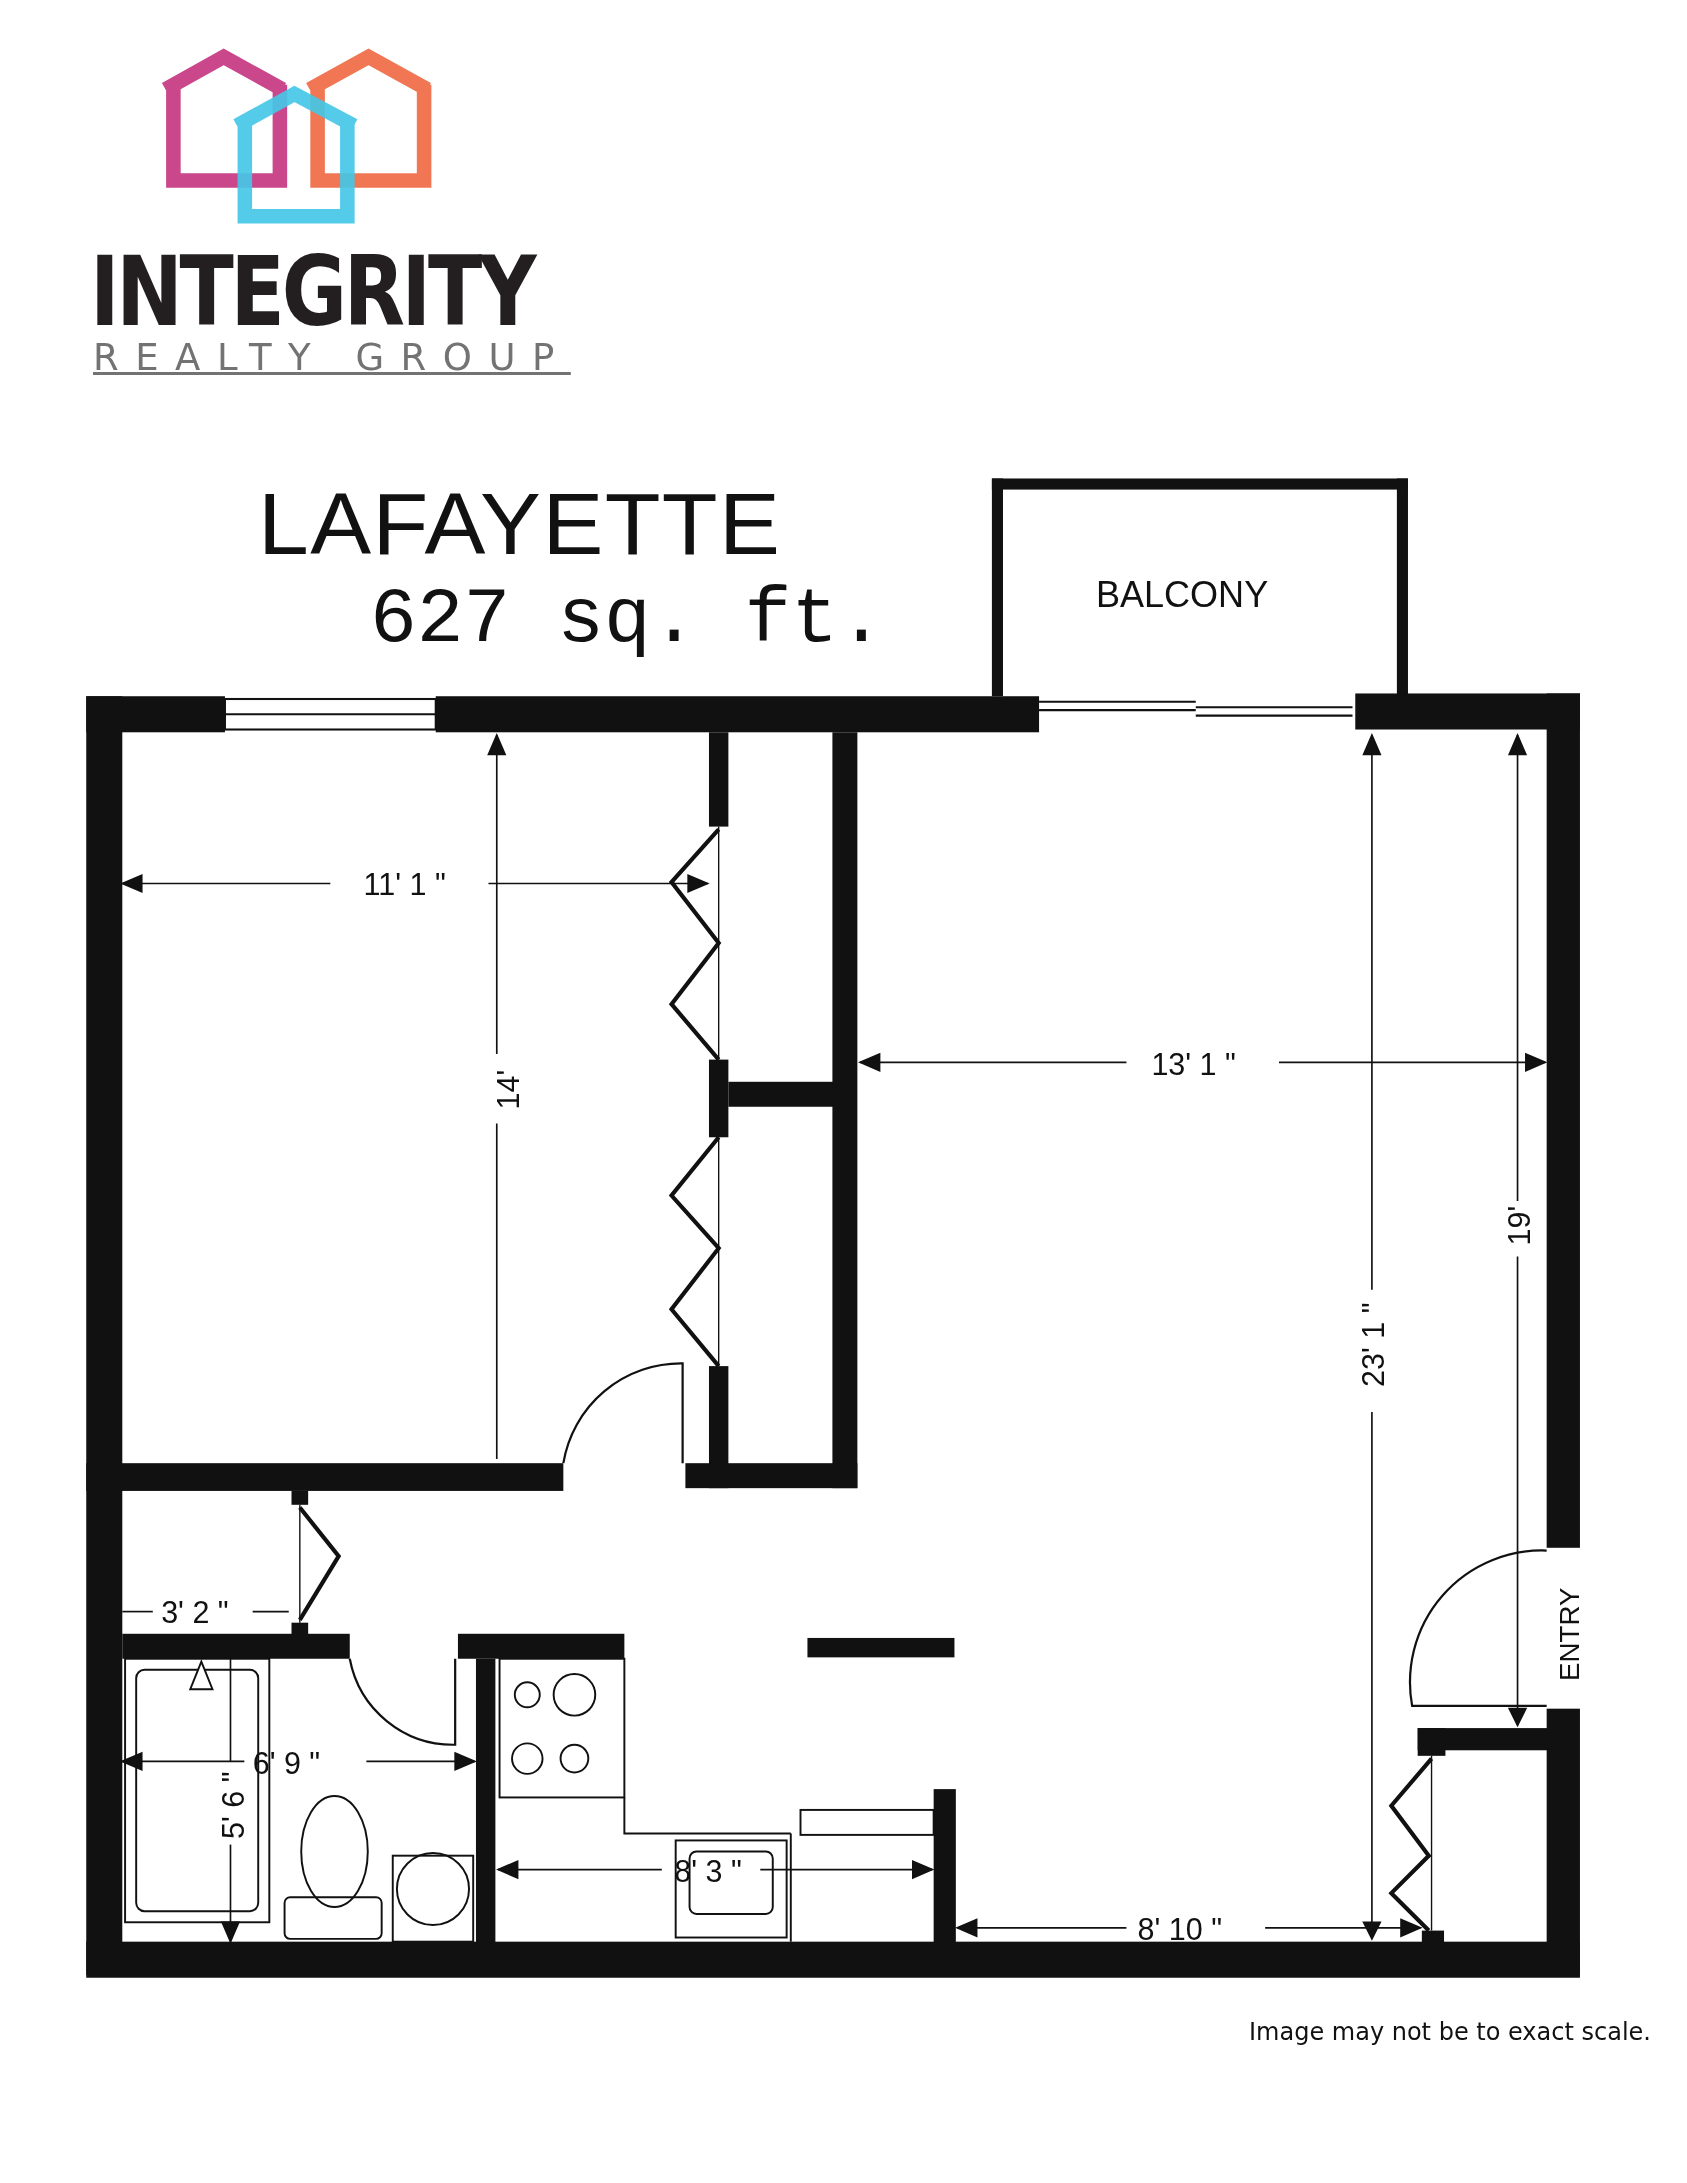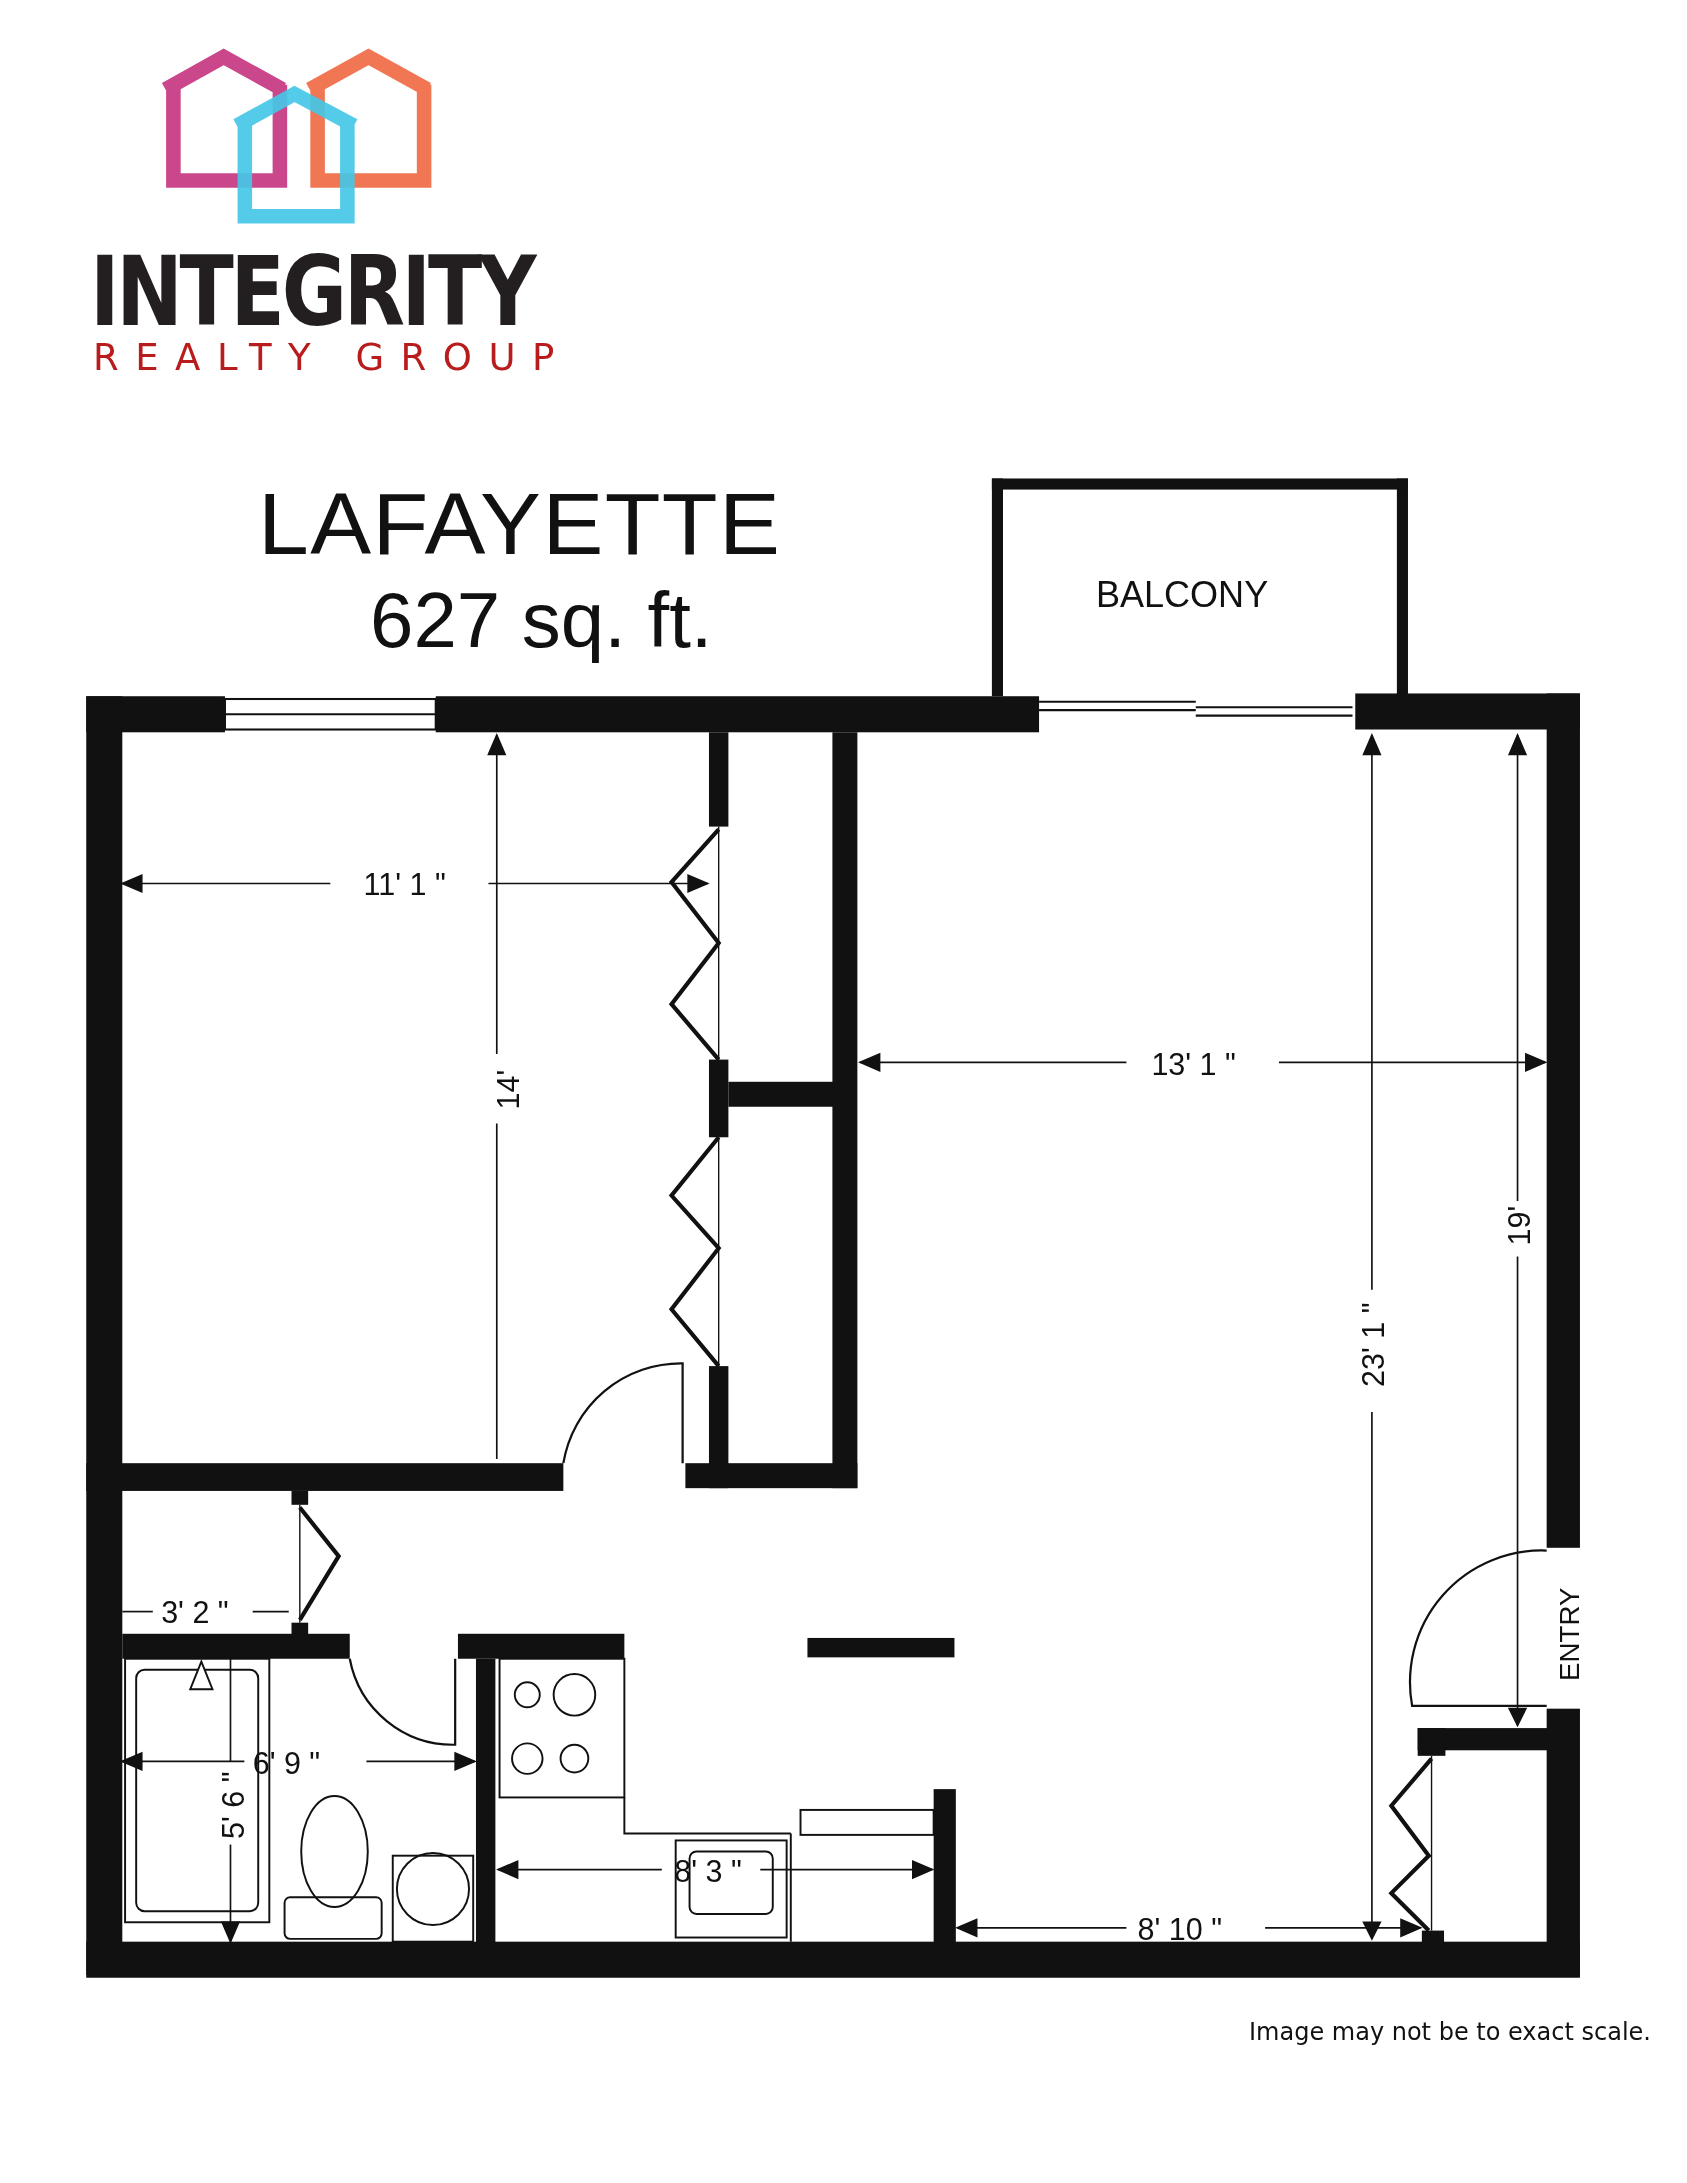--- a/index.html
+++ b/index.html
@@ -1,22 +1,22 @@
 <!DOCTYPE html>
 <html style="font-size:10.6px"><head>
 <meta charset="utf-8">
 <style>
   html, body { margin:0; padding:0; background:#ffffff; }
   body { width:1687px; height:2183px; position:relative; overflow:hidden; font-family:"Liberation Sans", sans-serif; }
   .logo { position:absolute; left:0; top:0; width:1687px; height:2183px; }
   svg.plan { position:absolute; left:0; top:0; width:1687px; height:2183px; }
   .brand-name { position:absolute; left:90px; top:243px; font-family:"DejaVu Sans", sans-serif; font-weight:bold; font-size:97px; letter-spacing:-4px; color:#231f20; line-height:1; transform:scaleX(0.82); transform-origin:left top; }
-  .brand-sub { position:absolute; left:93px; top:339px; font-family:"DejaVu Sans", sans-serif; font-size:37px; letter-spacing:16.5px; color:#b91c1c; line-height:1; }
+  .brand-sub { position:absolute; left:93px; top:339px; font-family:"DejaVu Sans", sans-serif; font-size:37px; letter-spacing:16.5px; color:#737373; line-height:1;text-decoration:underline; }
   .plan-title { position:absolute; left:258px; top:480px; font-family:"Liberation Sans", sans-serif; font-size:87px; letter-spacing:1.3px; color:#111; line-height:1; transform:scaleX(1.05); transform-origin:left top; }
-  .plan-area { position:absolute; left:370px; top:581px; font-family:Liberation Sans, sans-serif; font-size:78px; color:#111; line-height:1; }
+  .plan-area { position:absolute; left:370px; top:581px; font-family:Liberation Mono, monospace; font-size:78px; color:#111; line-height:1; }
   .disclaimer { position:absolute; left:1249px; top:2018px; font-family:"DejaVu Sans", sans-serif; font-size:24px; color:#111; }
 </style>
 </head>
 <body>
 
 <svg class="logo" viewBox="0 0 2550 3300" xmlns="http://www.w3.org/2000/svg">
   <g fill="none" stroke-width="22" stroke-linejoin="miter">
     <path d="M250 135 L338 86 L427 135 M262 128 L262 273 L423 273 L423 128" stroke="#c9478a"></path>
     <path d="M468 135 L557 86 L646 135 M480 128 L480 273 L641 273 L641 128" stroke="#f07654"></path>
     <path d="M358 190 L445 142 L535 190 M370 183 L370 327 L525 327 L525 183" stroke="#45c7e6" stroke-opacity="0.92"></path>

